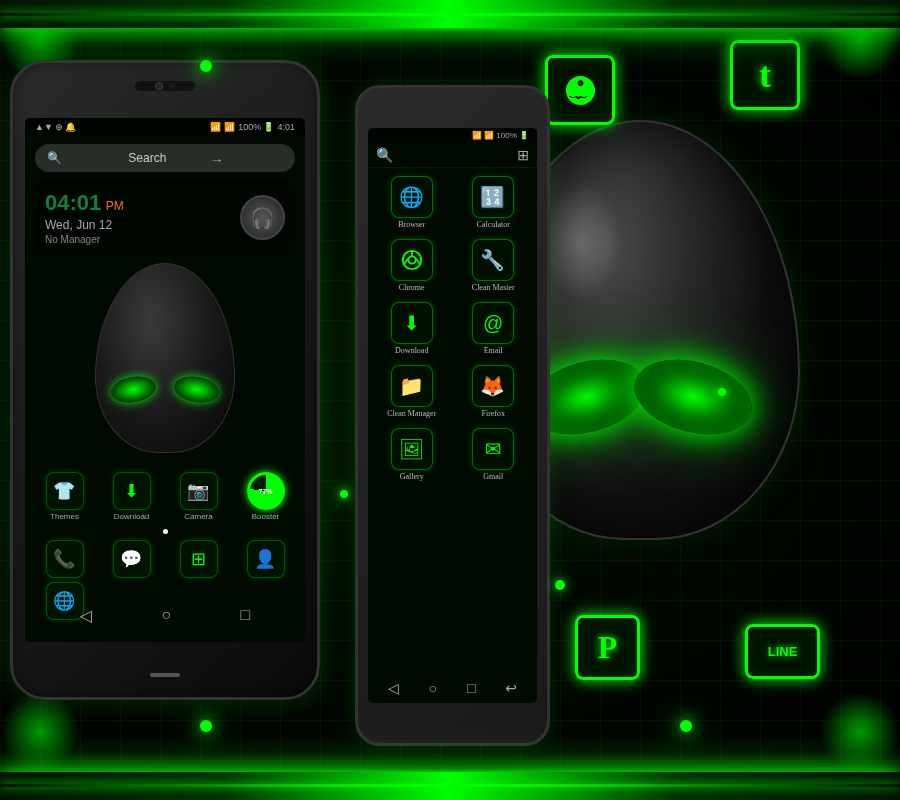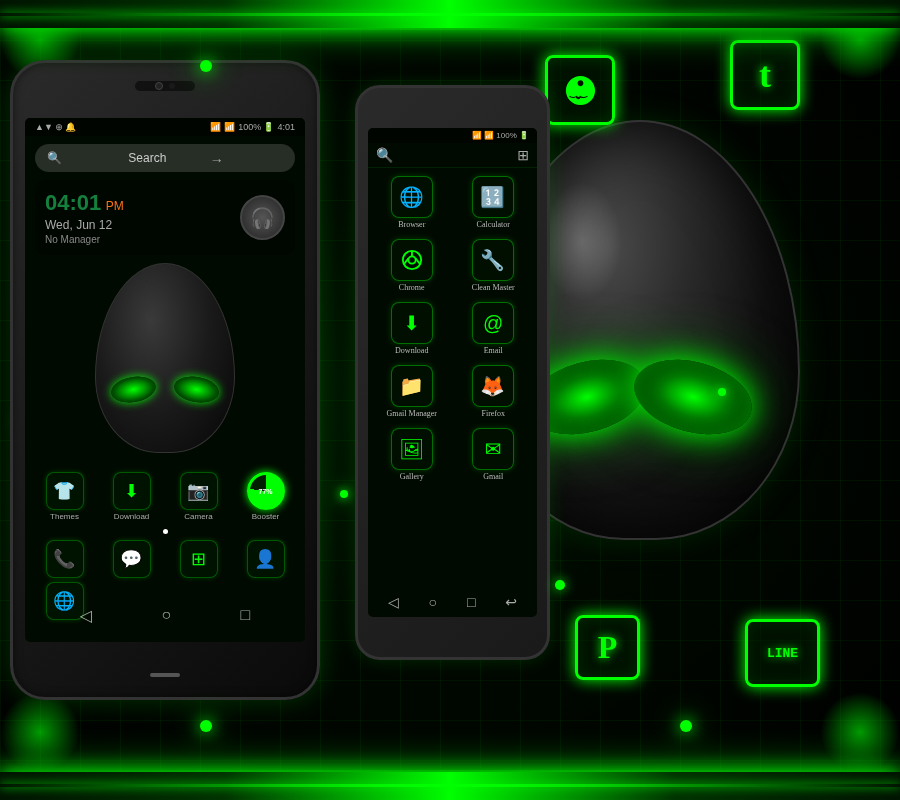--- a/index.html
+++ b/index.html
@@ -339,21 +339,21 @@
       background: #555;
     }
     .dot.active { background: #fff; }
 
     
     .phone-right {
       position: absolute;
       left: 355px;
       top: 85px;
       width: 195px;
-      height: 575px;
+      height: 661px;
       z-index: 8;
     }
     .phone-right .phone-frame {
       position: absolute;
       inset: 0;
       background: linear-gradient(135deg, #2a2a2a 0%, #1a1a1a 100%);
       border-radius: 25px;
       border: 3px solid #333;
       box-shadow: 0 0 20px rgba(0,255,0,0.15);
     }
@@ -451,21 +451,21 @@
   <svg width="35" height="35" viewBox="0 0 24 24" fill="#00ff00">
     <path d="M12 2C6.5 2 2 6.5 2 12s4.5 10 10 10 10-4.5 10-10S17.5 2 12 2zm0 3c1.1 0 2 .9 2 2s-.9 2-2 2-2-.9-2-2 .9-2 2-2zm4.5 11.5c-.8.5-1.7.7-2.5.7-.8 0-1.4-.2-1.9-.4-.1.3-.3.5-.5.7-.3.3-.7.5-1.1.5s-.8-.2-1.1-.5c-.2-.2-.4-.5-.5-.8-.6.2-1.2.4-1.9.4-.8 0-1.6-.2-2.5-.7-.2-.1-.2-.3-.1-.5.1-.2.3-.2.5-.1.8.4 1.4.6 2.1.6.8 0 1.5-.3 2.2-.7.1-.1.3-.1.4 0 .4.4.8.7 1 .7s.6-.3 1-.7c.1-.1.3-.1.4 0 .7.4 1.4.7 2.2.7.7 0 1.3-.2 2.1-.6.2-.1.4 0 .5.1.1.2.1.4-.1.5z"></path>
   </svg>
 </div>
 <div class="neon-cube" style="top:40px; right:100px;">
   <span style="font-size:36px; font-weight:bold; color:#00ff00; text-shadow:0 0 10px #00ff00; font-family:serif;">t</span>
 </div>
 <div class="neon-cube" style="bottom:120px; right:260px; width:65px; height:65px;">
   <span style="font-size:32px; font-weight:bold; color:#00ff00; text-shadow:0 0 10px #00ff00; font-family:serif;">P</span>
 </div>
-<div class="neon-cube" style="bottom:113px; right:80px; width:75px; height:68px; font-size:14px; font-weight:bold;font-family:Liberation Mono, monospace;">
+<div class="neon-cube" style="bottom:121px; right:80px; width:75px; height:55px; font-size:14px; font-weight:bold;">
   <span style="color:#00ff00; text-shadow:0 0 8px #00ff00; font-weight:bold; font-size:13px;">LINE</span>
 </div>
 
 <div class="alien-head-large">
   <div class="head-body">
     <div class="highlight"></div>
     <div class="eye-left"></div>
     <div class="eye-right"></div>
   </div>
 </div>
@@ -605,21 +605,21 @@
         <div class="drawer-icon-item">
           <div class="drawer-icon-box">⬇</div>
           <span class="drawer-icon-label">Download</span>
         </div>
         <div class="drawer-icon-item">
           <div class="drawer-icon-box">@</div>
           <span class="drawer-icon-label">Email</span>
         </div>
         <div class="drawer-icon-item">
           <div class="drawer-icon-box">📁</div>
-          <span class="drawer-icon-label">Gmail Manager</span>
+          <span class="drawer-icon-label">Clean Manager</span>
         </div>
         <div class="drawer-icon-item">
           <div class="drawer-icon-box">🦊</div>
           <span class="drawer-icon-label">Firefox</span>
         </div>
         <div class="drawer-icon-item">
           <div class="drawer-icon-box">🖼</div>
           <span class="drawer-icon-label">Gallery</span>
         </div>
         <div class="drawer-icon-item">

